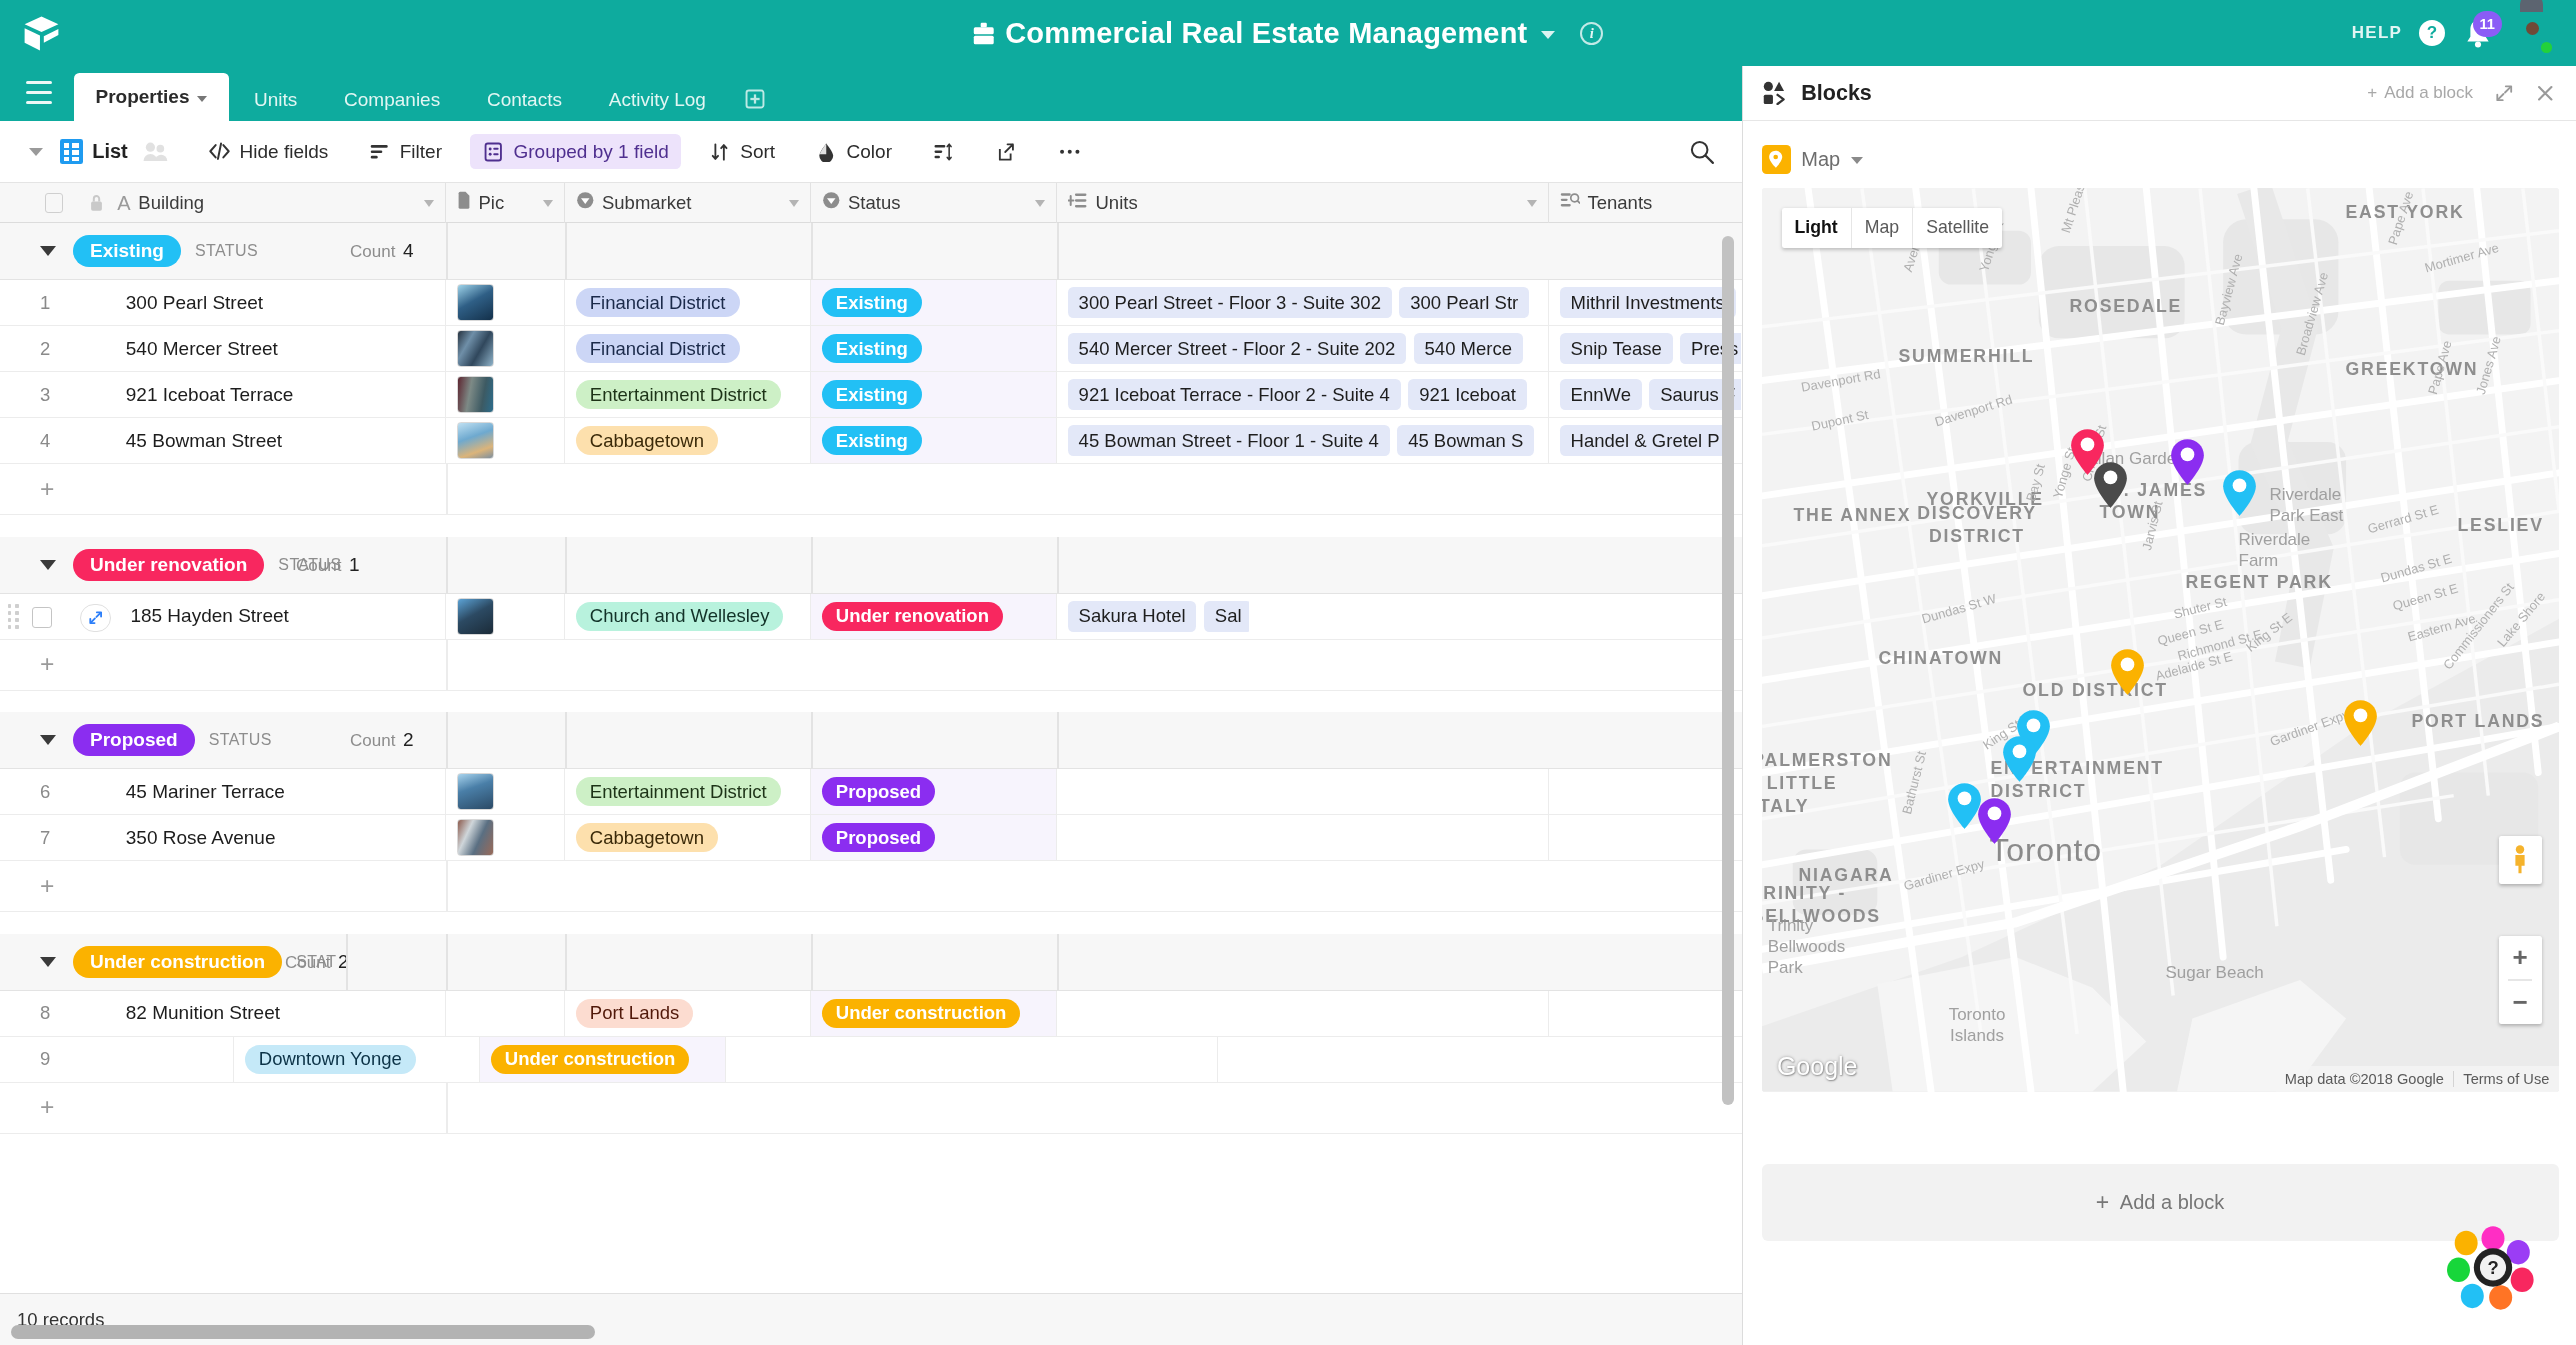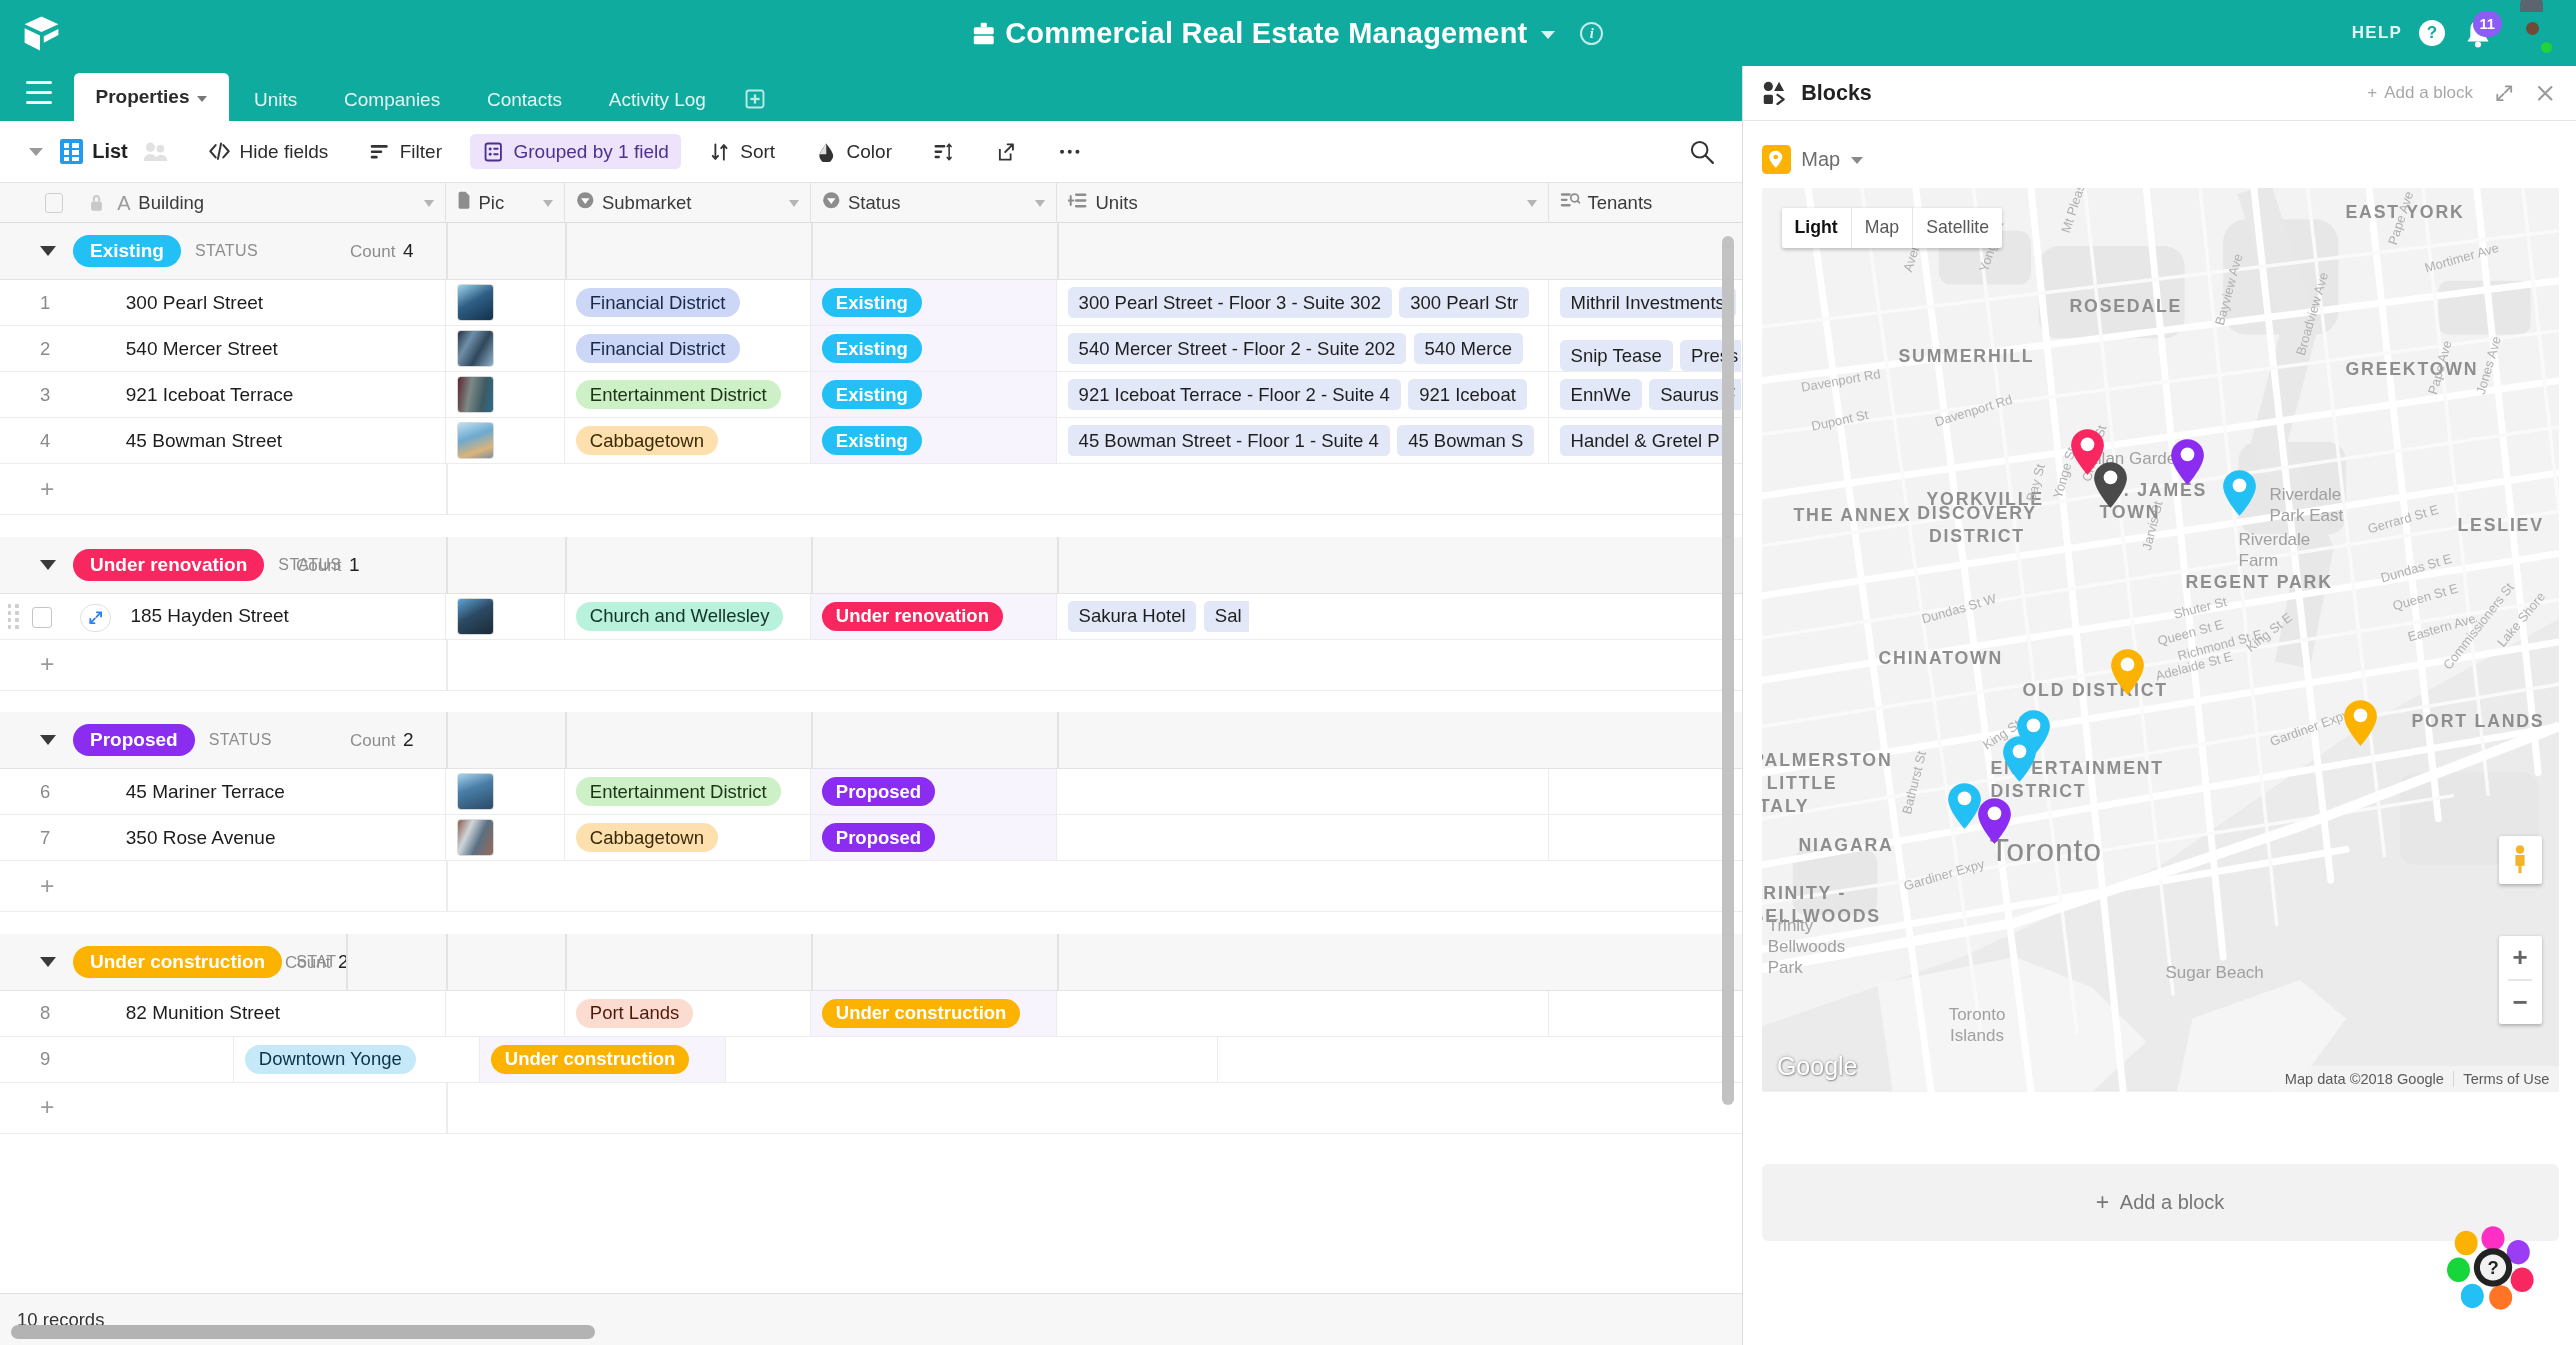--- a/index.html
+++ b/index.html
@@ -678,21 +678,21 @@
         <div class="cell" style="width:246px;">
           <span class="pill" style="background:#ccd6f6;color:#1b2a4a;">Financial District</span>
         </div>
         <div class="cell status-col" style="width:246px;">
           <span class="pill white-txt" style="background:#22c0f5;">Existing</span>
         </div>
         <div class="cell" style="width:492px;">
           <span class="chip">540 Mercer Street - Floor 2 - Suite 202</span>
           <span class="chip">540 Merce</span>
         </div>
-        <div class="cell" style="width:192px;border-right:none;align-items:flex-end;">
+        <div class="cell" style="width:192px;border-right:none;">
           <span class="chip">Snip Tease</span>
           <span class="chip">Press</span>
         </div>
       </div>
 
       <div class="row">
         <div class="cell num" style="width:115px;border-right:none;">3</div>
         <div class="cell" style="width:331px;">921 Iceboat Terrace</div>
         <div class="cell" style="width:119px;">
           <span class="thumb" style="background:linear-gradient(100deg,#5d2530 0%,#7d8a86 35%,#3d5a63 70%,#2c6d8c 100%);"></span>
@@ -1019,21 +1019,21 @@
         <div class="map-label hood" style="left:165px;top:301px;">YORKVILLE</div>
         <div class="map-label hood" style="left:32px;top:317px;">THE ANNEX</div>
         <div class="map-label hood" style="left:338px;top:291px;width:131px;white-space:normal;line-height:1.25;">ST. JAMES TOWN</div>
         <div class="map-label hood" style="left:696px;top:327px;">LESLIEV</div>
         <div class="map-label hood" style="left:152px;top:314px;width:127px;white-space:normal;line-height:1.3;text-align:center;">DISCOVERY DISTRICT</div>
         <div class="map-label hood" style="left:424px;top:384px;">REGENT PARK</div>
         <div class="map-label hood" style="left:117px;top:460px;">CHINATOWN</div>
         <div class="map-label hood" style="left:261px;top:492px;">OLD DISTRICT</div>
         <div class="map-label hood" style="left:650px;top:523px;">PORT LANDS</div>
         <div class="map-label hood" style="left:229px;top:569px;width:154px;white-space:normal;line-height:1.3;">ENTERTAINMENT DISTRICT</div>
-        <div class="map-label hood" style="left:37px;top:647px;">NIAGARA</div>
+        <div class="map-label hood" style="left:37px;top:677px;">NIAGARA</div>
         <div class="map-label hood" style="left:-9.2px;top:561px;width:100px;white-space:normal;line-height:1.3;">PALMERSTON - LITTLE ITALY</div>
         <div class="map-label hood" style="left:-10.8px;top:694px;width:96px;white-space:normal;line-height:1.3;">TRINITY - BELLWOODS</div>
 
         <div class="map-label place" style="left:508px;top:296px;width:92px;white-space:normal;line-height:1.25;">Riverdale Park East</div>
         <div class="map-label place" style="left:325px;top:261px;">Allan Gardens</div>
         <div class="map-label place" style="left:477px;top:341px;width:77px;white-space:normal;line-height:1.25;">Riverdale Farm</div>
         <div class="map-label place" style="left:404px;top:775px;">Sugar Beach</div>
         <div class="map-label place" style="left:175px;top:796px;width:81px;white-space:normal;line-height:1.25;text-align:center;margin-top:20px;">Toronto Islands</div>
         <div class="map-label place" style="left:6.2px;top:727px;width:85px;white-space:normal;line-height:1.25;">Trinity Bellwoods Park</div>
         <div class="map-label city" style="left: 228px;top:644px;">Toronto</div>

